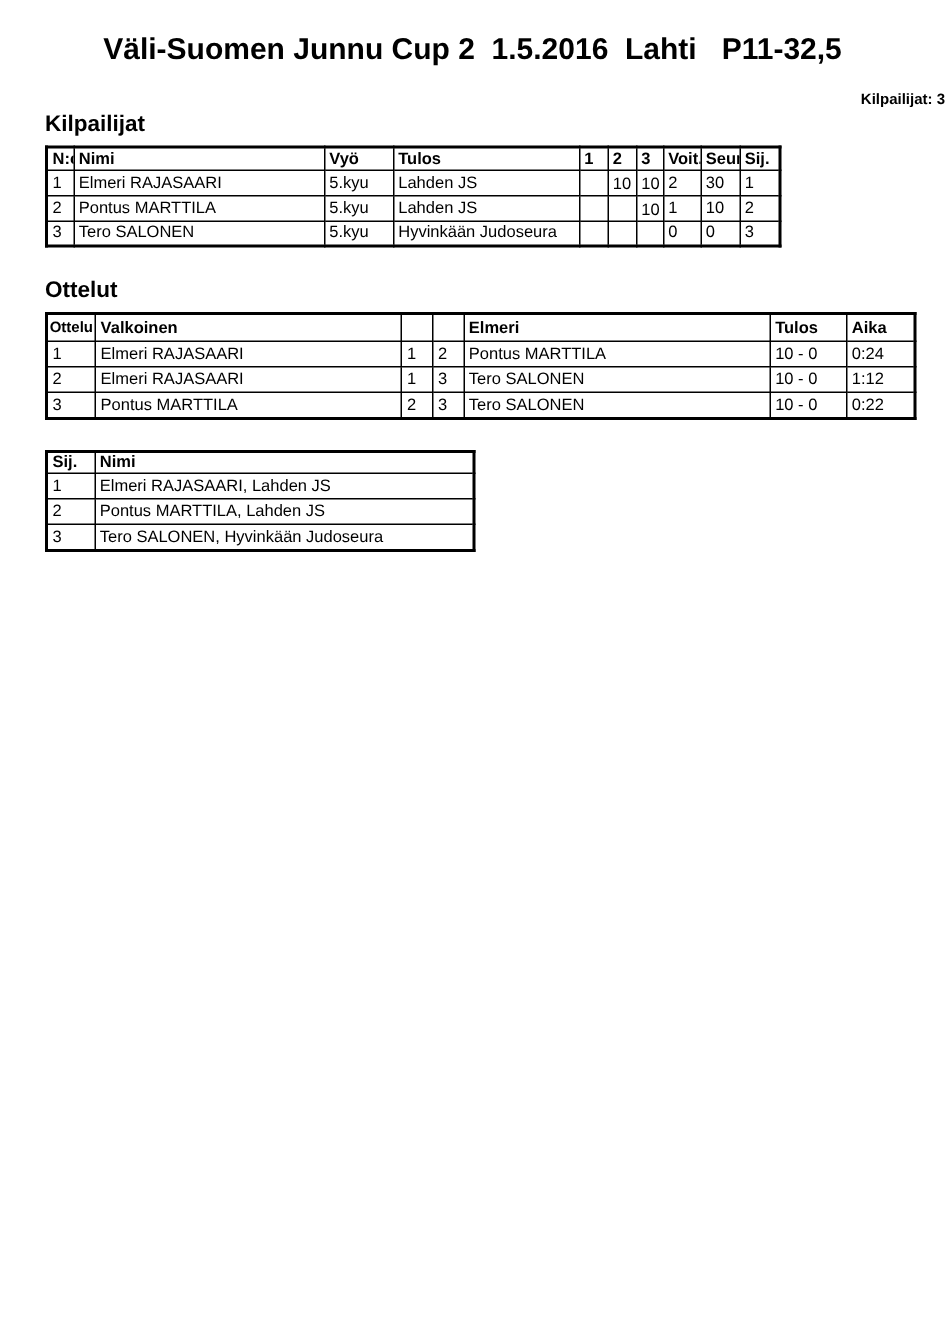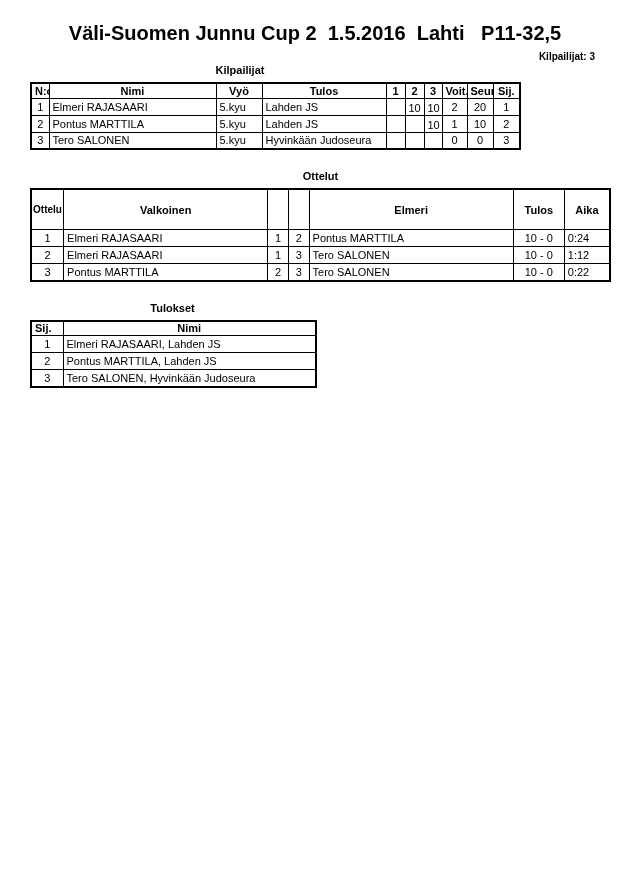--- a/index.html
+++ b/index.html
@@ -13,31 +13,30 @@
     overflow: hidden;
   }
   .page-title {
     padding-top: 22px;
     text-align: center;
     font-size: 20px;
     font-weight: bold;
     white-space: pre;
   }
   .count-line {
-    margin-top: 6px;
-    padding-right: 35px;
+    margin-top: 16px;
     text-align: right;
     font-size: 10px;
     font-weight: bold;
   }
   .section { margin-left: 30px; }
   .section-heading {
-    text-align: center;
+    text-align: left;
     font-weight: bold;
-    font-size: 11px;
+    font-size: 15px;
     margin: 0 0 6px 0;
   }
   .sec-kilpailijat { margin-top: 2px; width: 489px; }
   .sec-kilpailijat .section-heading { width: 420px; }
   .sec-ottelut { margin-top: 20px; width: 581px; }
   .sec-tulokset { margin-top: 20px; width: 285px; }
   table {
     border-collapse: collapse;
     border: 2px solid #000;
     width: 100%;
@@ -46,23 +45,23 @@
   th, td {
     border: 1px solid #000;
     font-size: 11px;
     padding: 0 3px;
     height: 17px;
     white-space: nowrap;
     overflow: hidden;
   }
   th { font-weight: bold; height: 15px; }
   .al { text-align: left; }
-  .ac { text-align: center; }
+  .ac { text-align: left; }
   .score-cell { vertical-align: bottom; padding-bottom: 1px; }
-  .th-ottelu { font-size: 10px; padding: 14px 1px; overflow: visible; text-align: center; }
+  .th-ottelu { font-size: 10px; padding: 3px 1px; overflow: visible; text-align: center; }
 </style>
 </head>
 <body>
 
 <div class="page-title">Väli-Suomen Junnu Cup 2  1.5.2016  Lahti   P11-32,5</div>
 <div class="count-line">Kilpailijat: 3</div>
 
 <div class="section sec-kilpailijat">
   <div class="section-heading">Kilpailijat</div>
   <table>
@@ -95,21 +94,21 @@
     <tbody>
       <tr>
         <td class="ac">1</td>
         <td class="al">Elmeri RAJASAARI</td>
         <td class="al">5.kyu</td>
         <td class="al">Lahden JS</td>
         <td class="ac score-cell"></td>
         <td class="ac score-cell">10</td>
         <td class="ac score-cell">10</td>
         <td class="ac">2</td>
-        <td class="ac">20</td>
+        <td class="ac">30</td>
         <td class="ac">1</td>
       </tr>
       <tr>
         <td class="ac">2</td>
         <td class="al">Pontus MARTTILA</td>
         <td class="al">5.kyu</td>
         <td class="al">Lahden JS</td>
         <td class="ac score-cell"></td>
         <td class="ac score-cell"></td>
         <td class="ac score-cell">10</td>
@@ -182,21 +181,20 @@
         <td class="ac">3</td>
         <td class="al">Tero SALONEN</td>
         <td class="ac">10 - 0</td>
         <td class="al">0:22</td>
       </tr>
     </tbody>
   </table>
 </div>
 
 <div class="section sec-tulokset">
-  <div class="section-heading">Tulokset</div>
   <table>
     <colgroup>
       <col style="width:32px">
         <col style="width:253px">
     </colgroup>
     <thead>
       <tr>
         <th class="al">Sij.</th>
         <th class="ac">Nimi</th>
       </tr>

